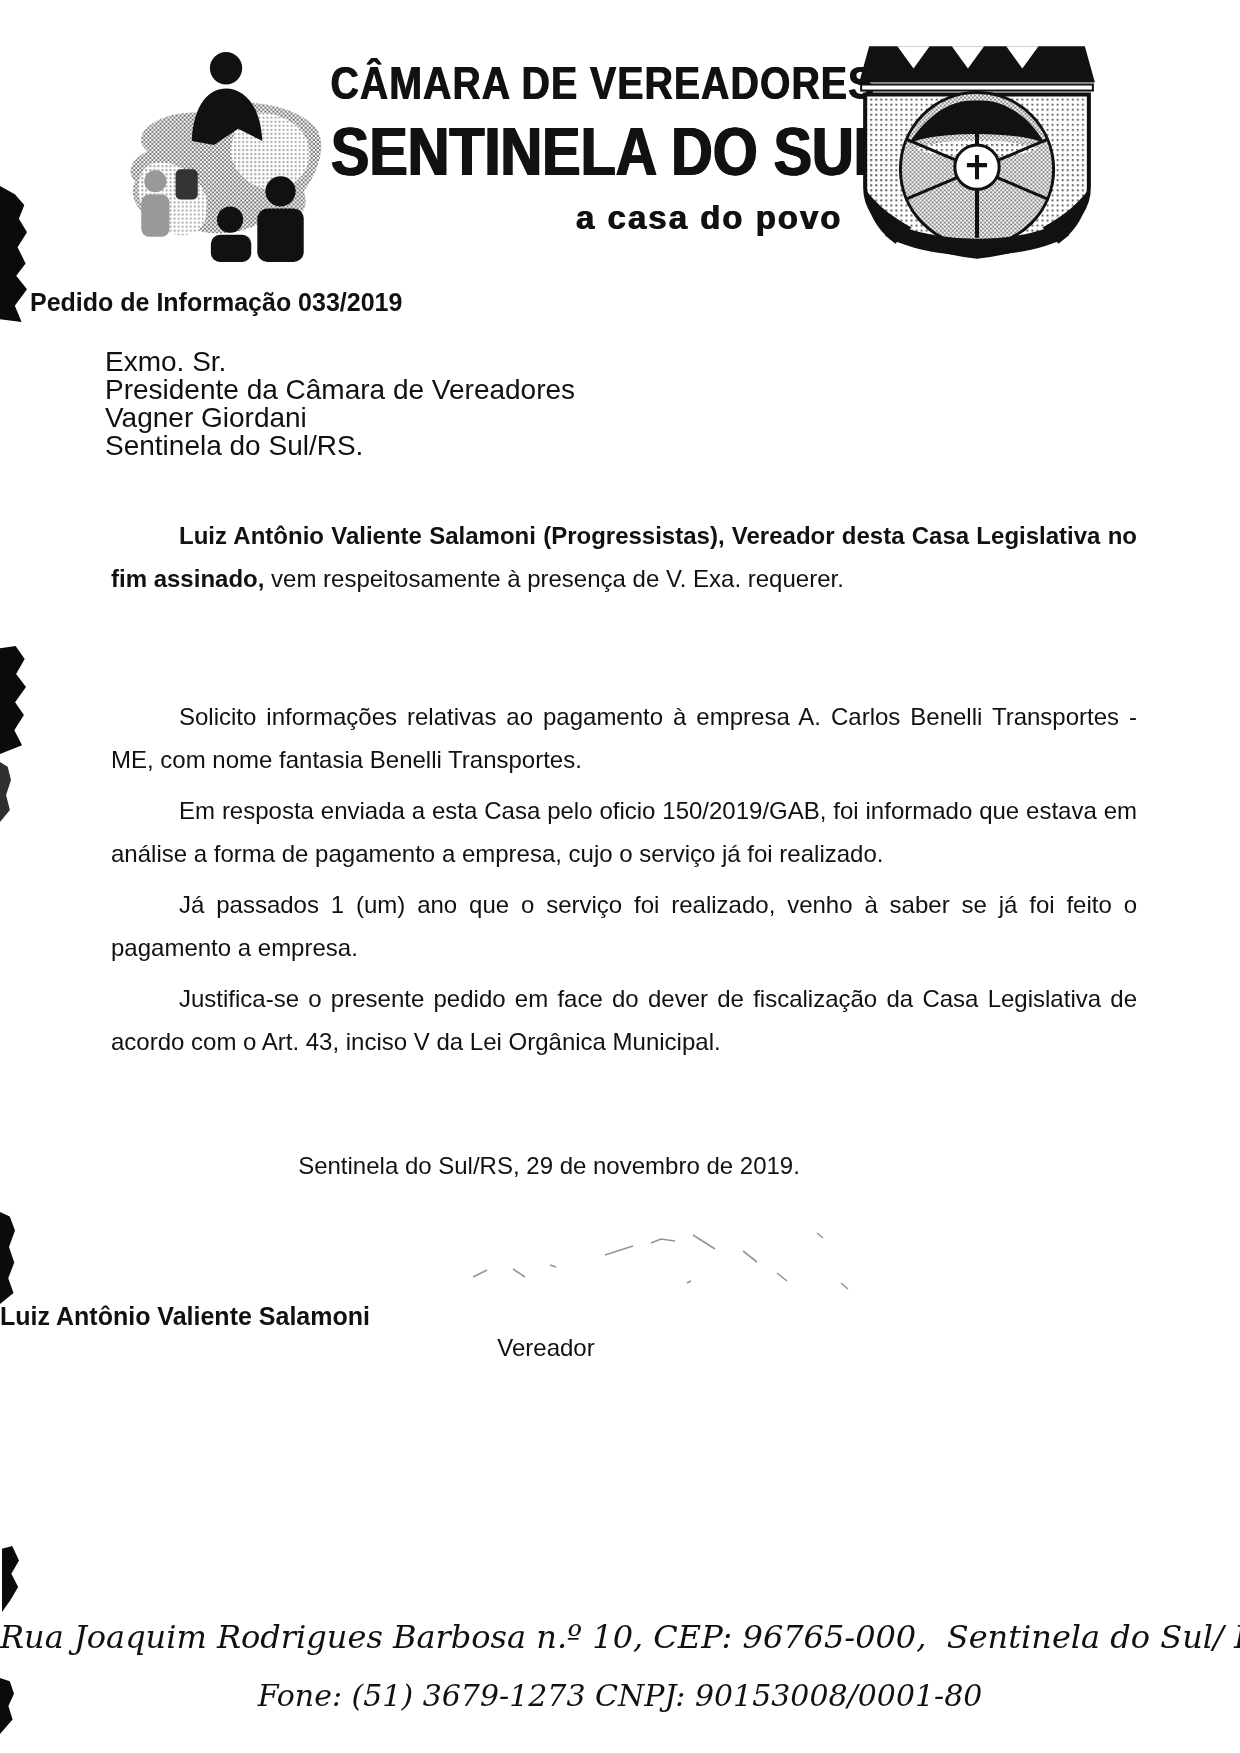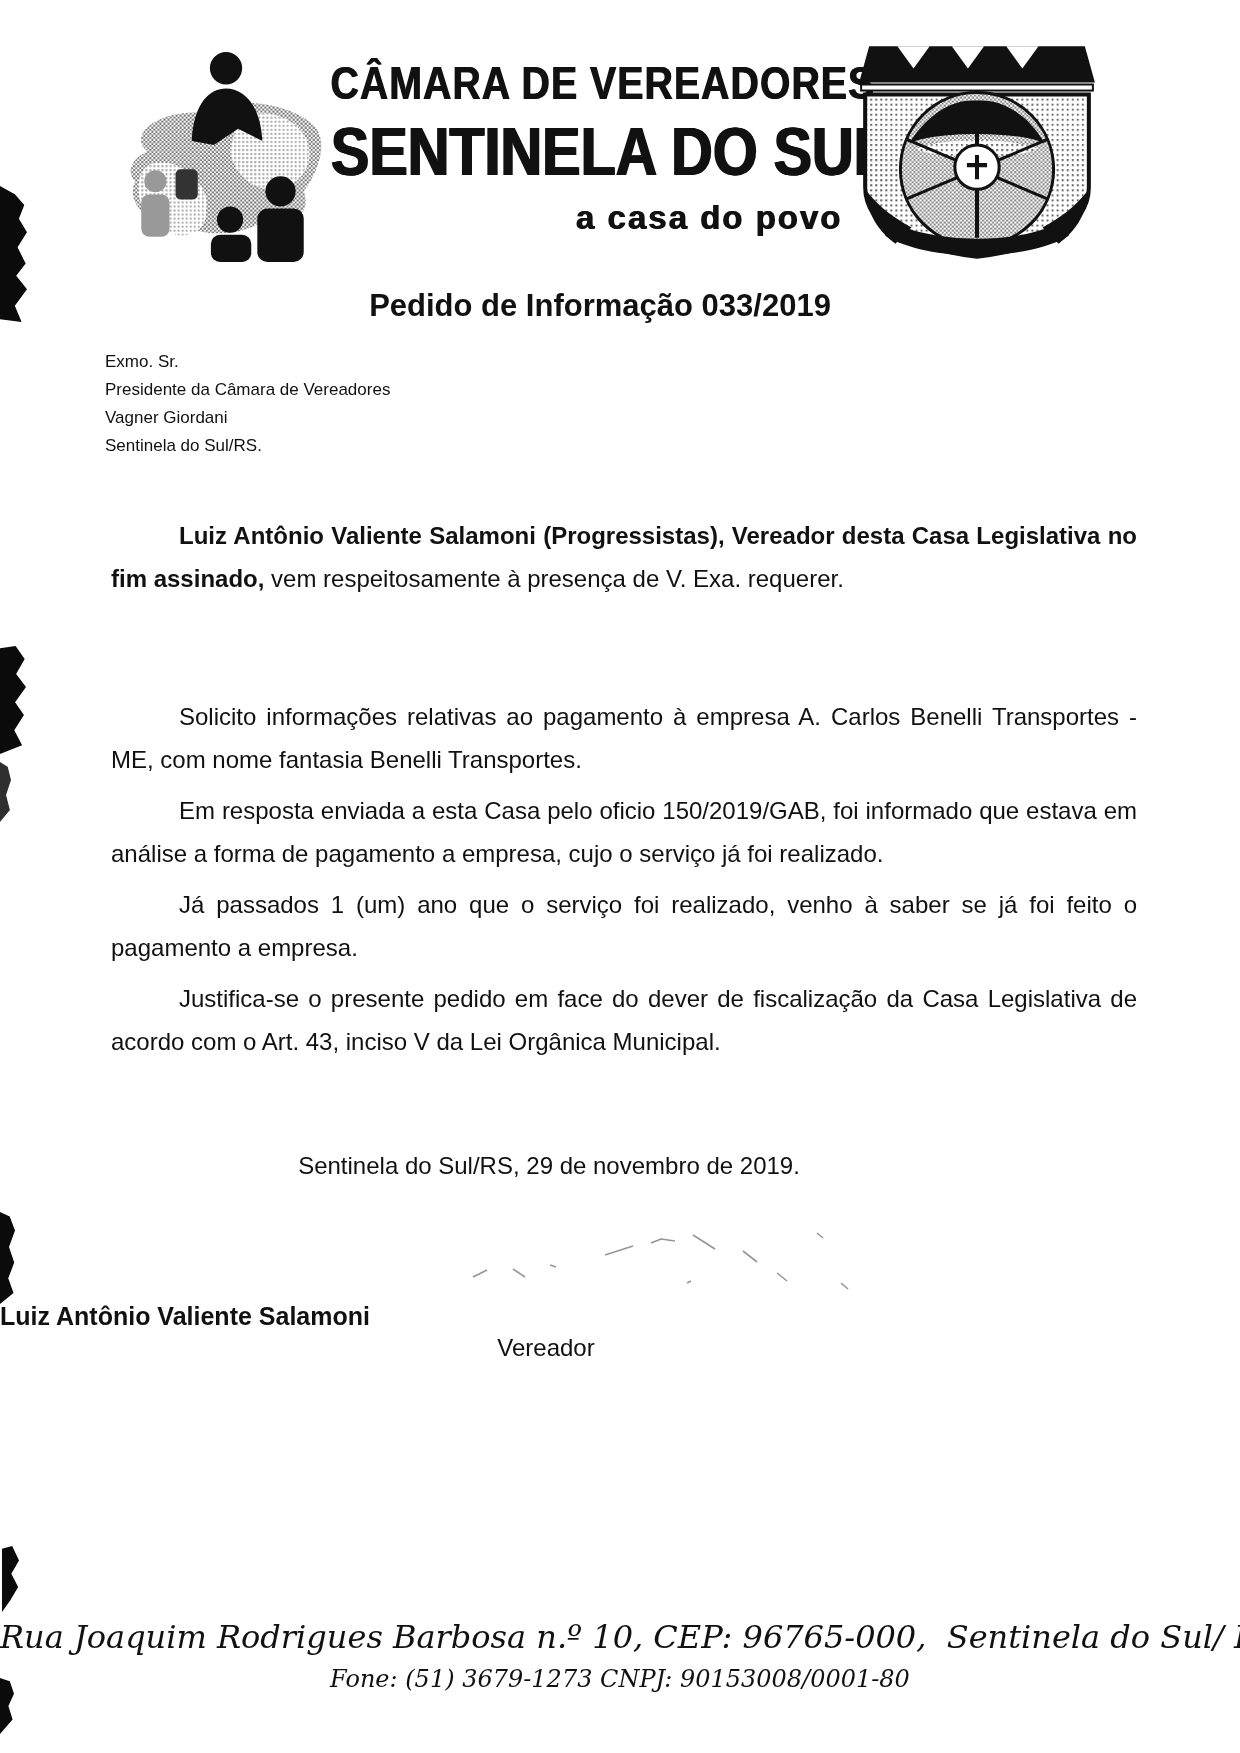--- a/index.html
+++ b/index.html
@@ -23,26 +23,26 @@
     text-shadow:2px 0 0 #111,1px 0 0 #111;
   }
   .org-tagline{
     font-weight:bold;font-size:33px;text-align:right;margin-top:14px;
     letter-spacing:2px;text-shadow:1px 0 0 #111;
   }
   .crest{position:absolute;left:845px;top:38px;width:262px;height:222px;}
   
   .doc-title{
     position:absolute;left:30px;top:288px;width:1140px;
-    text-align:center;font-weight:bold;font-size:31px;
+    text-align:left;font-weight:bold;font-size:25px;
   }
   
   .recipient{
     position:absolute;left:105px;top:348px;
-    font-size:17px;line-height:28px;
+    font-size:28px;line-height:28px;
   }
   
   .body-text{
     position:absolute;left:103px;top:506px;width:1042px;
     font-size:24px;line-height:43px;text-align:justify;
   }
   .body-text p{margin:8px;text-indent:68px;}
   .body-text p.opening{margin-bottom:95px;}
   .bold{font-weight:bold;}
   
@@ -58,21 +58,21 @@
   .sig-role{
     position:absolute;left:0;top:1334px;width:1092px;
     text-align:center;font-size:24px;
   }
   
   .footer{
     position:absolute;left:0;top:1618px;width:1240px;text-align:center;
     font-family:"DejaVu Serif",serif;font-style:italic;
   }
   .footer-line1{font-size:32px;white-space:pre;}
-  .footer-line2{font-size:24px;margin-top:9px;white-space:pre;font-style:italic;}
+  .footer-line2{font-size:30px;margin-top:22px;white-space:pre;font-style:italic;}
   
   .smudge{position:absolute;background:#0b0b0b;}
   .smudge.s1{left:0;top:186px;width:27px;height:136px;
     clip-path:polygon(0 0,55% 6%,90% 14%,70% 24%,100% 34%,65% 45%,95% 57%,60% 66%,100% 76%,55% 88%,80% 100%,0 98%);}
   .smudge.s2{left:0;top:646px;width:26px;height:108px;
     clip-path:polygon(0 2%,60% 0,95% 12%,62% 26%,100% 38%,58% 52%,92% 64%,55% 78%,85% 92%,0 100%);}
   .smudge.s2b{left:0;top:762px;width:11px;height:60px;opacity:.85;
     clip-path:polygon(0 0,70% 8%,100% 30%,55% 55%,90% 80%,0 100%);}
   .smudge.s3{left:0;top:1212px;width:15px;height:92px;
     clip-path:polygon(0 0,65% 5%,100% 20%,60% 38%,95% 55%,55% 72%,90% 88%,0 100%);}

